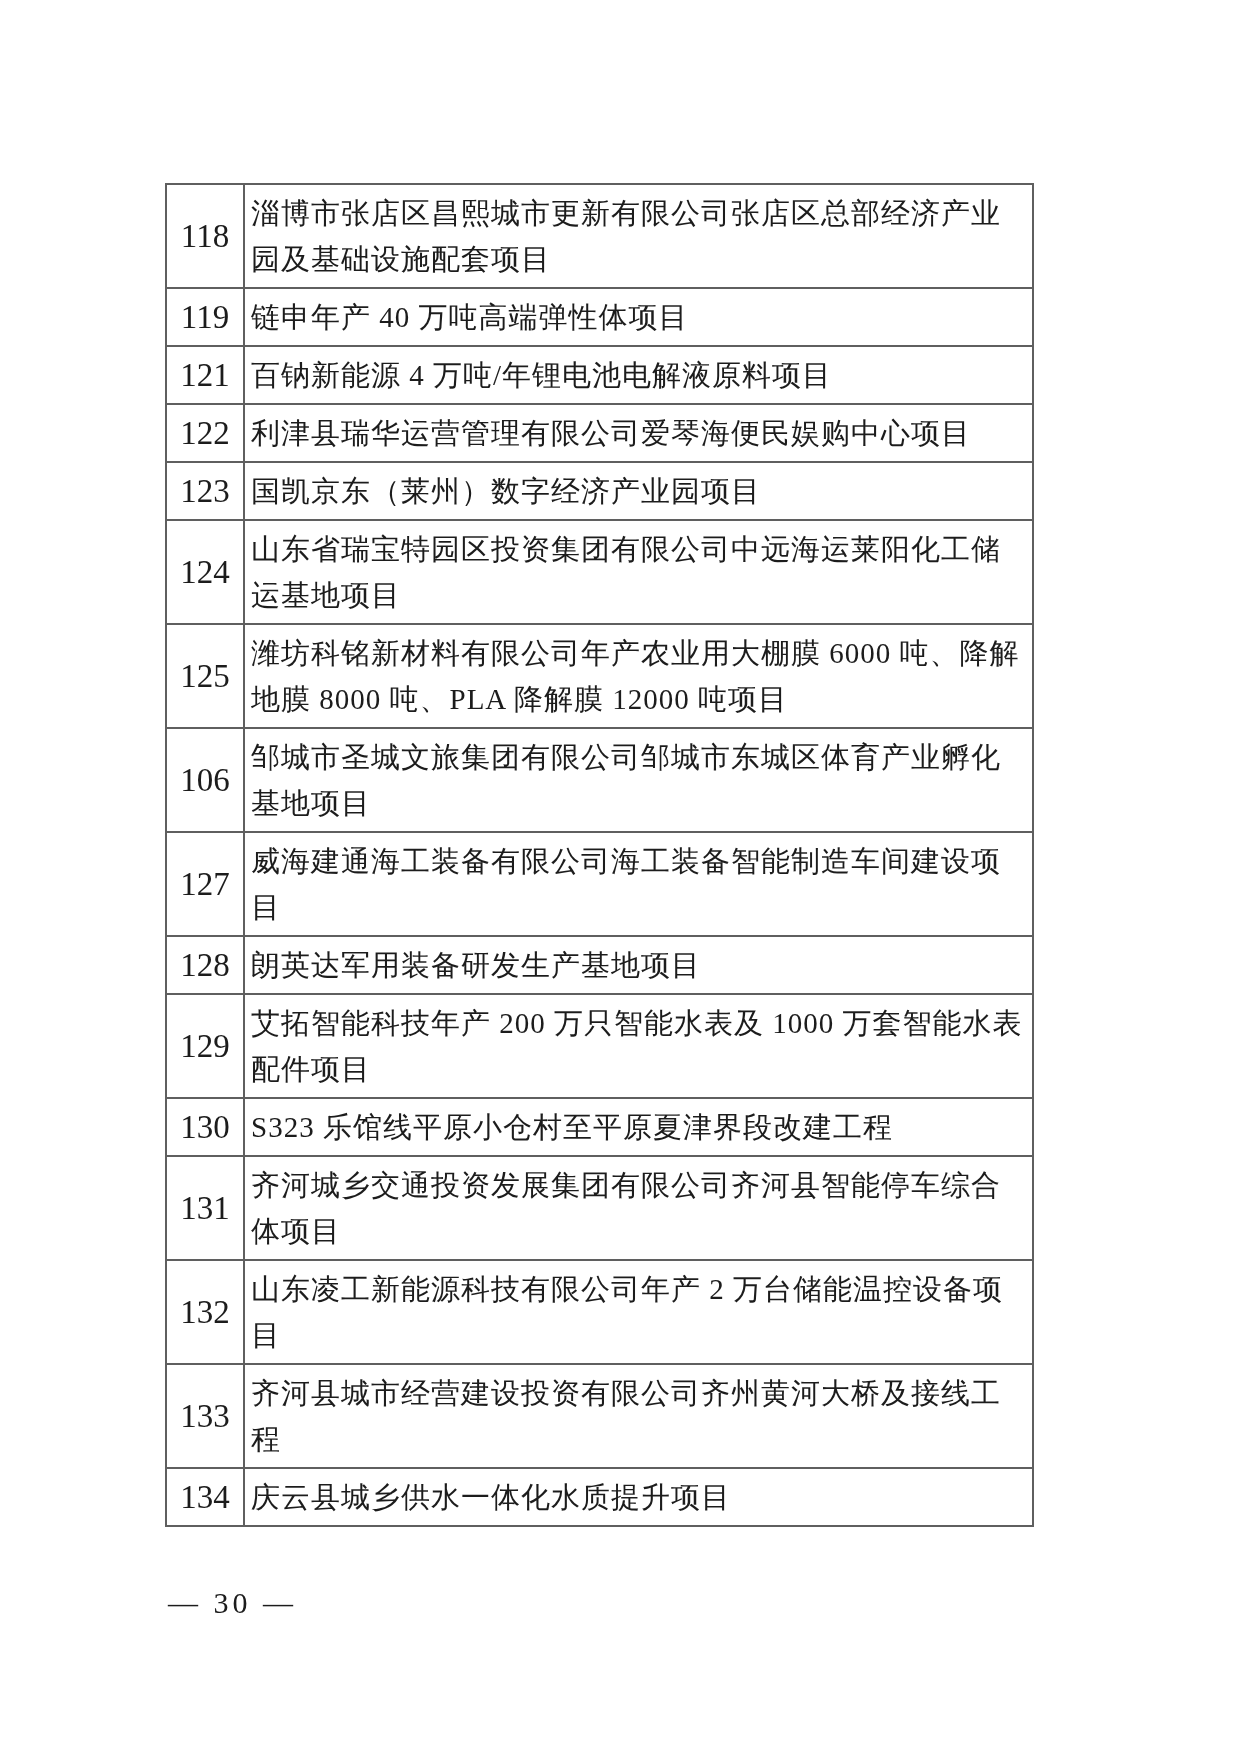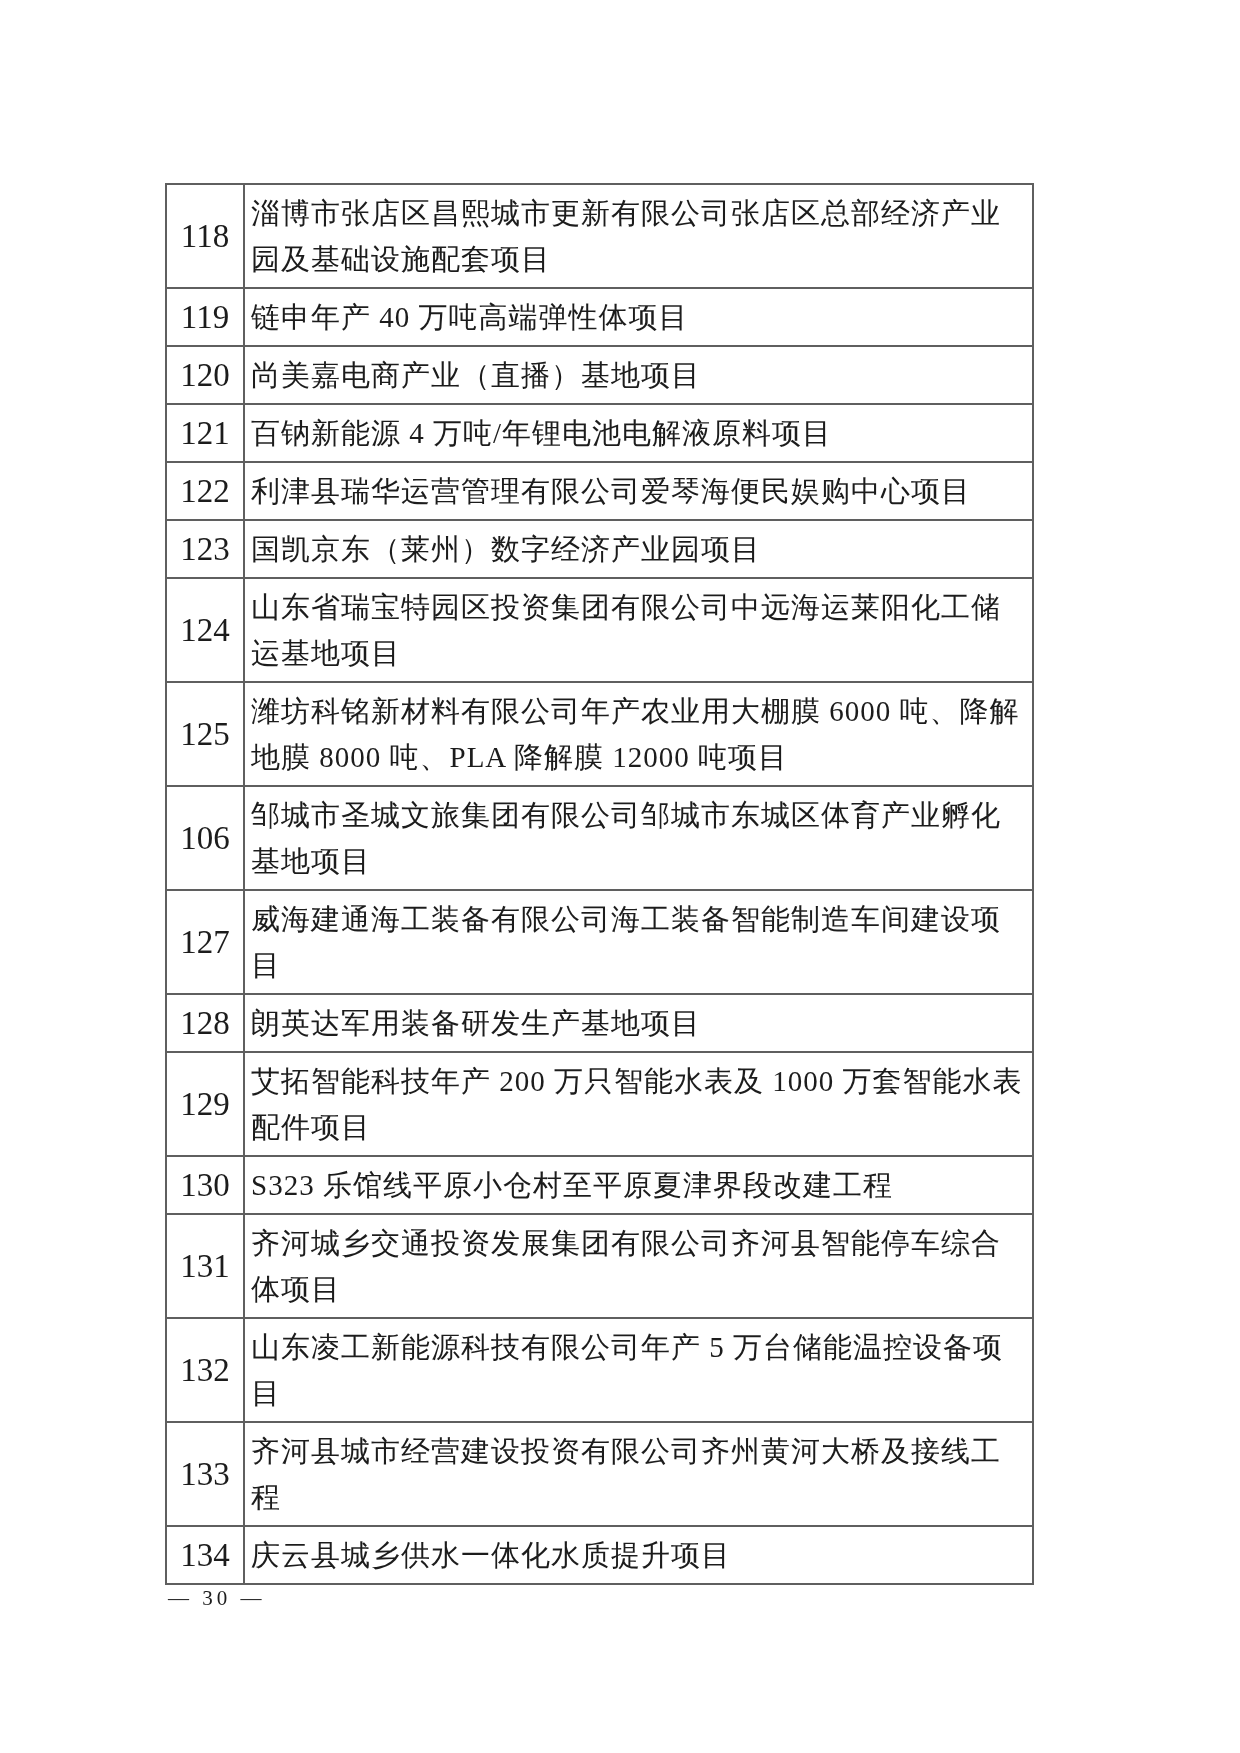--- a/index.html
+++ b/index.html
@@ -44,21 +44,21 @@
     line-height: 46px;
     letter-spacing: 1px;
     padding: 5px 4px 5px 6px;
     word-break: break-all;
     font-family: "Liberation Serif", "DejaVu Serif", serif;
   }
   .page-footer {
     position: absolute;
     left: 168px;
     top: 1586px;
-    font-size: 21px;
+    font-size: 30px;
     letter-spacing: 4px;
     color: #1c1c1c;
     font-family: "Liberation Serif", "DejaVu Serif", serif;
   }
 </style>
 </head>
 <body>
 
 <div class="page">
 
@@ -71,24 +71,20 @@
     <tr>
       <td class="cell-no">118</td>
       <td class="cell-name">淄博市张店区昌熙城市更新有限公司张店区总部经济产业园及基础设施配套项目</td>
     </tr>
 
     <tr>
       <td class="cell-no">119</td>
       <td class="cell-name">链申年产 40 万吨高端弹性体项目</td>
     </tr>
 
-    <tr>
-      <td class="cell-no">120</td>
-      <td class="cell-name">尚美嘉电商产业（直播）基地项目</td>
-    </tr>
 
     <tr>
       <td class="cell-no">121</td>
       <td class="cell-name">百钠新能源 4 万吨/年锂电池电解液原料项目</td>
     </tr>
 
     <tr>
       <td class="cell-no">122</td>
       <td class="cell-name">利津县瑞华运营管理有限公司爱琴海便民娱购中心项目</td>
     </tr>
@@ -133,21 +129,21 @@
       <td class="cell-name">S323 乐馆线平原小仓村至平原夏津界段改建工程</td>
     </tr>
 
     <tr>
       <td class="cell-no">131</td>
       <td class="cell-name">齐河城乡交通投资发展集团有限公司齐河县智能停车综合体项目</td>
     </tr>
 
     <tr>
       <td class="cell-no">132</td>
-      <td class="cell-name">山东凌工新能源科技有限公司年产 5 万台储能温控设备项目</td>
+      <td class="cell-name">山东凌工新能源科技有限公司年产 2 万台储能温控设备项目</td>
     </tr>
 
     <tr>
       <td class="cell-no">133</td>
       <td class="cell-name">齐河县城市经营建设投资有限公司齐州黄河大桥及接线工程</td>
     </tr>
 
     <tr>
       <td class="cell-no">134</td>
       <td class="cell-name">庆云县城乡供水一体化水质提升项目</td>

